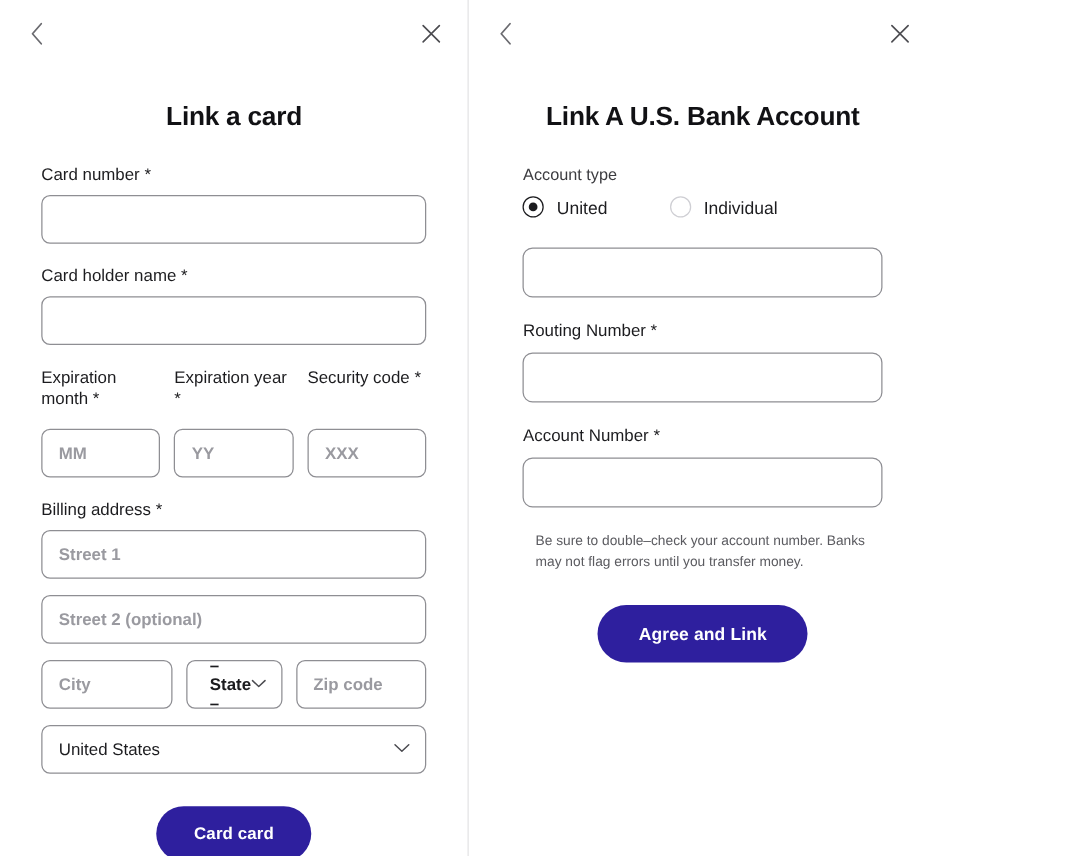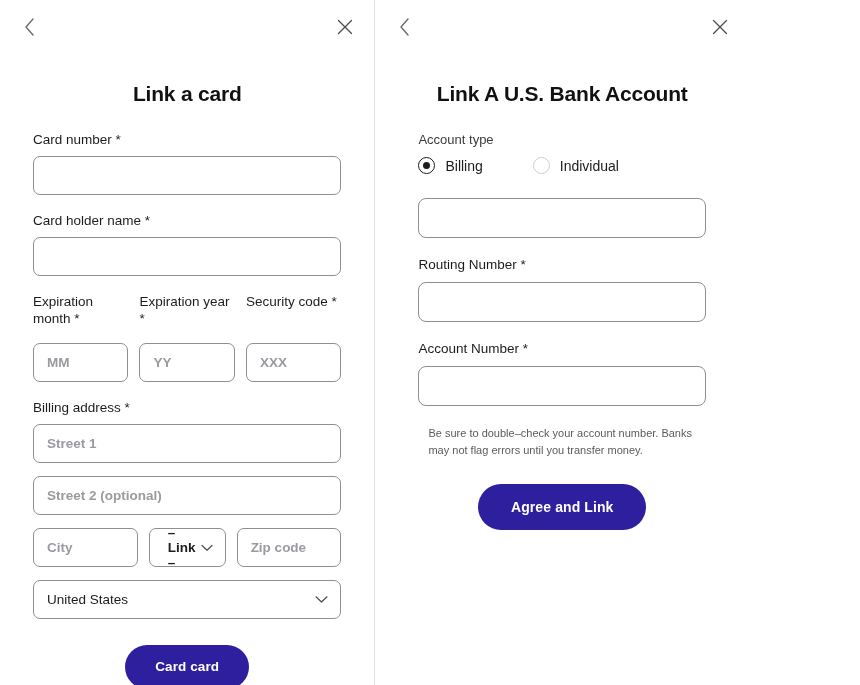--- a/index.html
+++ b/index.html
@@ -261,21 +261,21 @@
           <input class="inp" type="text" placeholder="Street 1" style="">
         </div>
 
         <div class="field tight">
           <input class="inp" type="text" placeholder="Street 2 (optional)" style="">
         </div>
 
         <div class="row field tight">
           <input class="inp" type="text" placeholder="City" style="">
           <div class="select-wrap">
-            <div class="sel center">– Link –</div>
+            <div class="sel center">– State –</div>
             <span class="chev">
               <svg width="12" height="8" viewBox="0 0 12 8" fill="none">
                 <path d="M1 1.5 L6 6.2 L11 1.5" stroke="#4b4b50" stroke-width="1.2" stroke-linecap="round" stroke-linejoin="round"></path>
               </svg>
             </span>
           </div>
           <input class="inp" type="text" placeholder="Zip code" style="">
         </div>
 
         <div class="field select-wrap">
@@ -316,21 +316,21 @@
 
     <div class="title">Link A U.S. Bank Account</div>
 
     <div class="form">
 
       <label class="section-label">Account type</label>
 
       <div class="radio-row">
         <div class="radio-item">
           <span class="radio-dot checked"></span>
-          <span class="radio-label">Billing</span>
+          <span class="radio-label">United</span>
         </div>
         <div class="radio-item">
           <span class="radio-dot"></span>
           <span class="radio-label">Individual</span>
         </div>
       </div>
 
       <div class="field">
         <input class="inp" type="text" value="" style="">
       </div>

